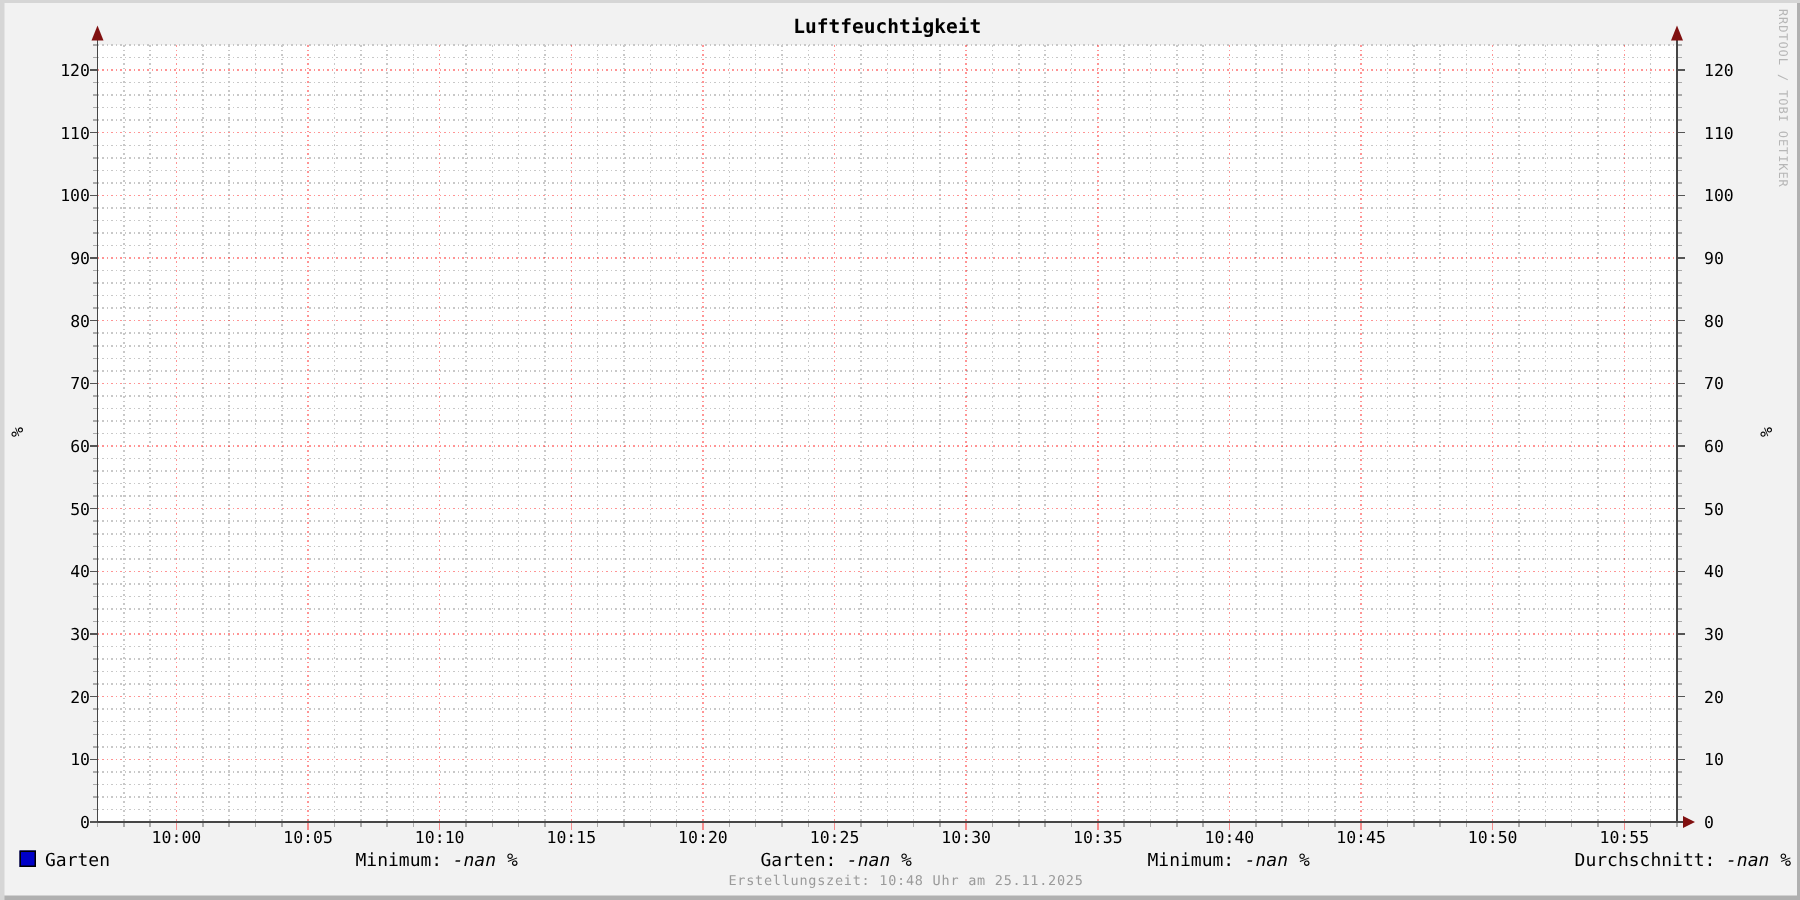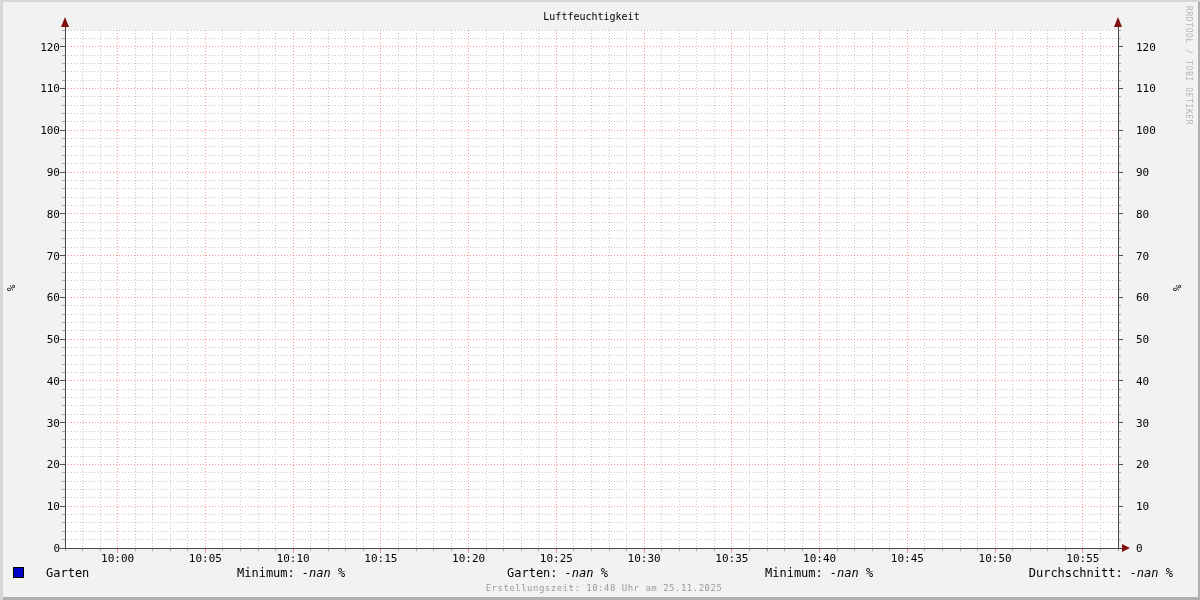--- a/index.html
+++ b/index.html
@@ -6,35 +6,35 @@
   .screen{
     position:relative;
     width:1200px;height:600px;
     background:#f2f2f2;
     overflow:hidden;
     font-family:"DejaVu Sans Mono","Liberation Mono",monospace;
     box-shadow: inset 3px 2px 0 #d6d6d6, inset -2px -3px 0 #b0b0b0;
   }
   .chart-title{
     position:absolute;left:0;top:11px;width:1183px;
-    text-align:center;font-size:10px;font-weight:normal;color:#000;
+    text-align:center;font-size:13px;font-weight:bold;color:#000;
   }
   #plot-svg{position:absolute;left:0;top:0;}
   .bottom-row{position:absolute;top:566px;left:0;width:1200px;height:14px;font-size:12px;color:#000;}
   .legend-swatch{
     position:absolute;left:13px;top:1px;width:9px;height:9px;
     border:1px solid #000;
   }
-  .legend-label{position:absolute;left:30px;top:0;margin-left:16px;}
+  .legend-label{position:absolute;left:30px;top:0;}
   .stat{position:absolute;top:0;white-space:pre;}
   .stat .stat-value{margin-left:7px;font-style:italic;}
   .stat-aktuell{left:237px;}
   .stat-minimum{left:507px;}
   .stat-maximum{left:765px;}
-  .stat-durchschnitt{right:27px;margin-left:28px;}
+  .stat-durchschnitt{right:6px;margin-left:28px;}
   .footer-note{
     position:absolute;top:583px;left:0;width:1208px;text-align:center;
     font-size:9px;color:#9a9a9a;letter-spacing:0.5px;
   }
   .watermark{
     position:absolute;left:1193px;top:6px;
     transform:rotate(90deg);transform-origin:0 0;
     font-size:8px;letter-spacing:0.6px;color:#b6b6b6;white-space:nowrap;
   }
 </style>

